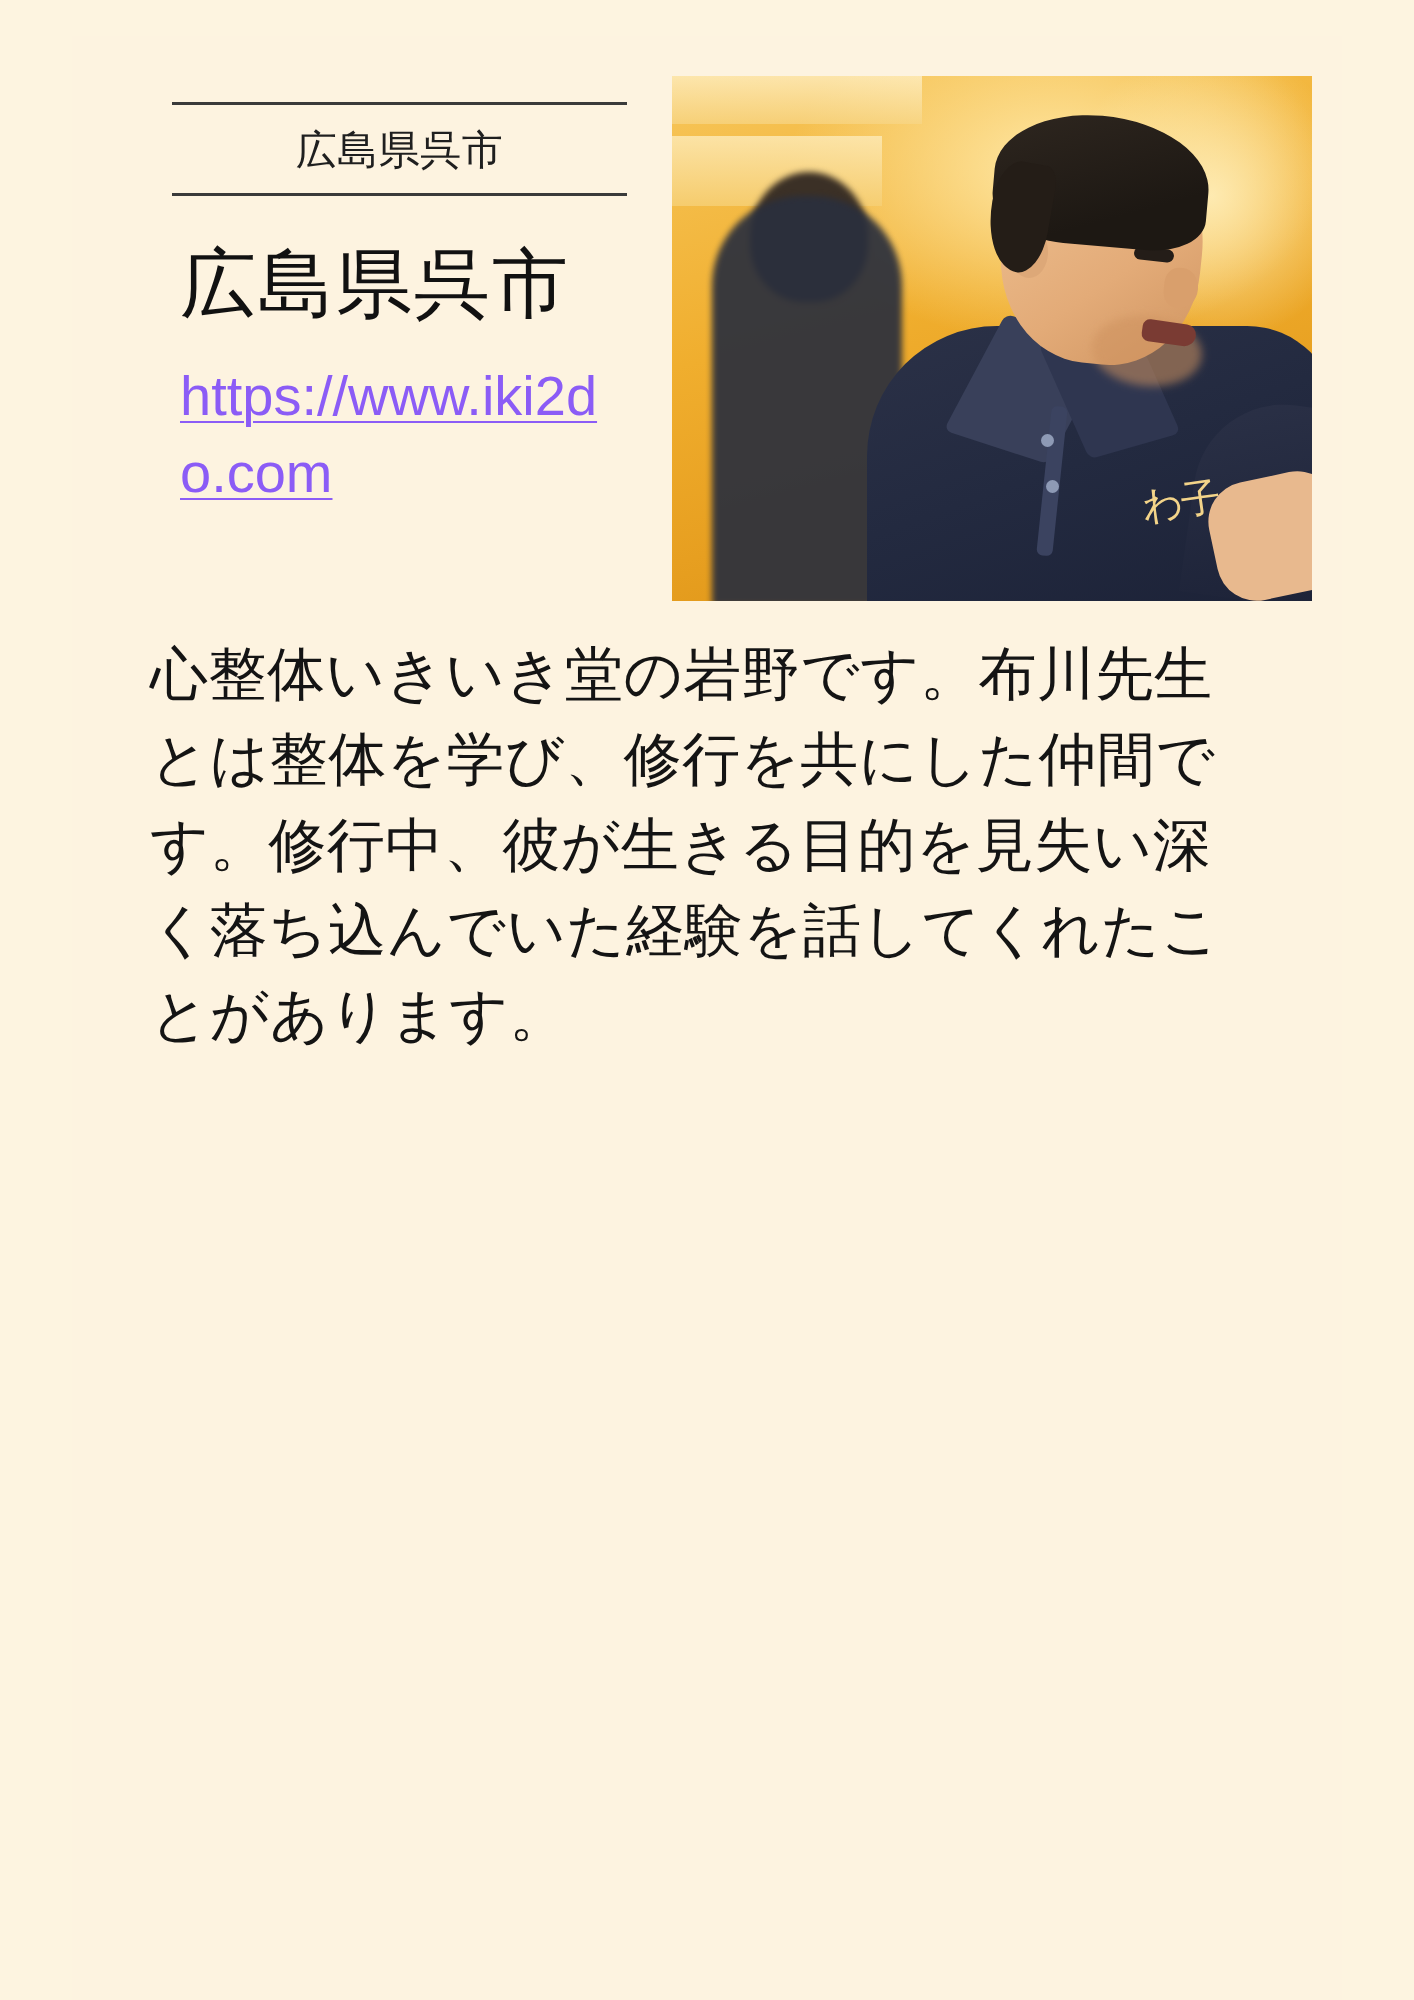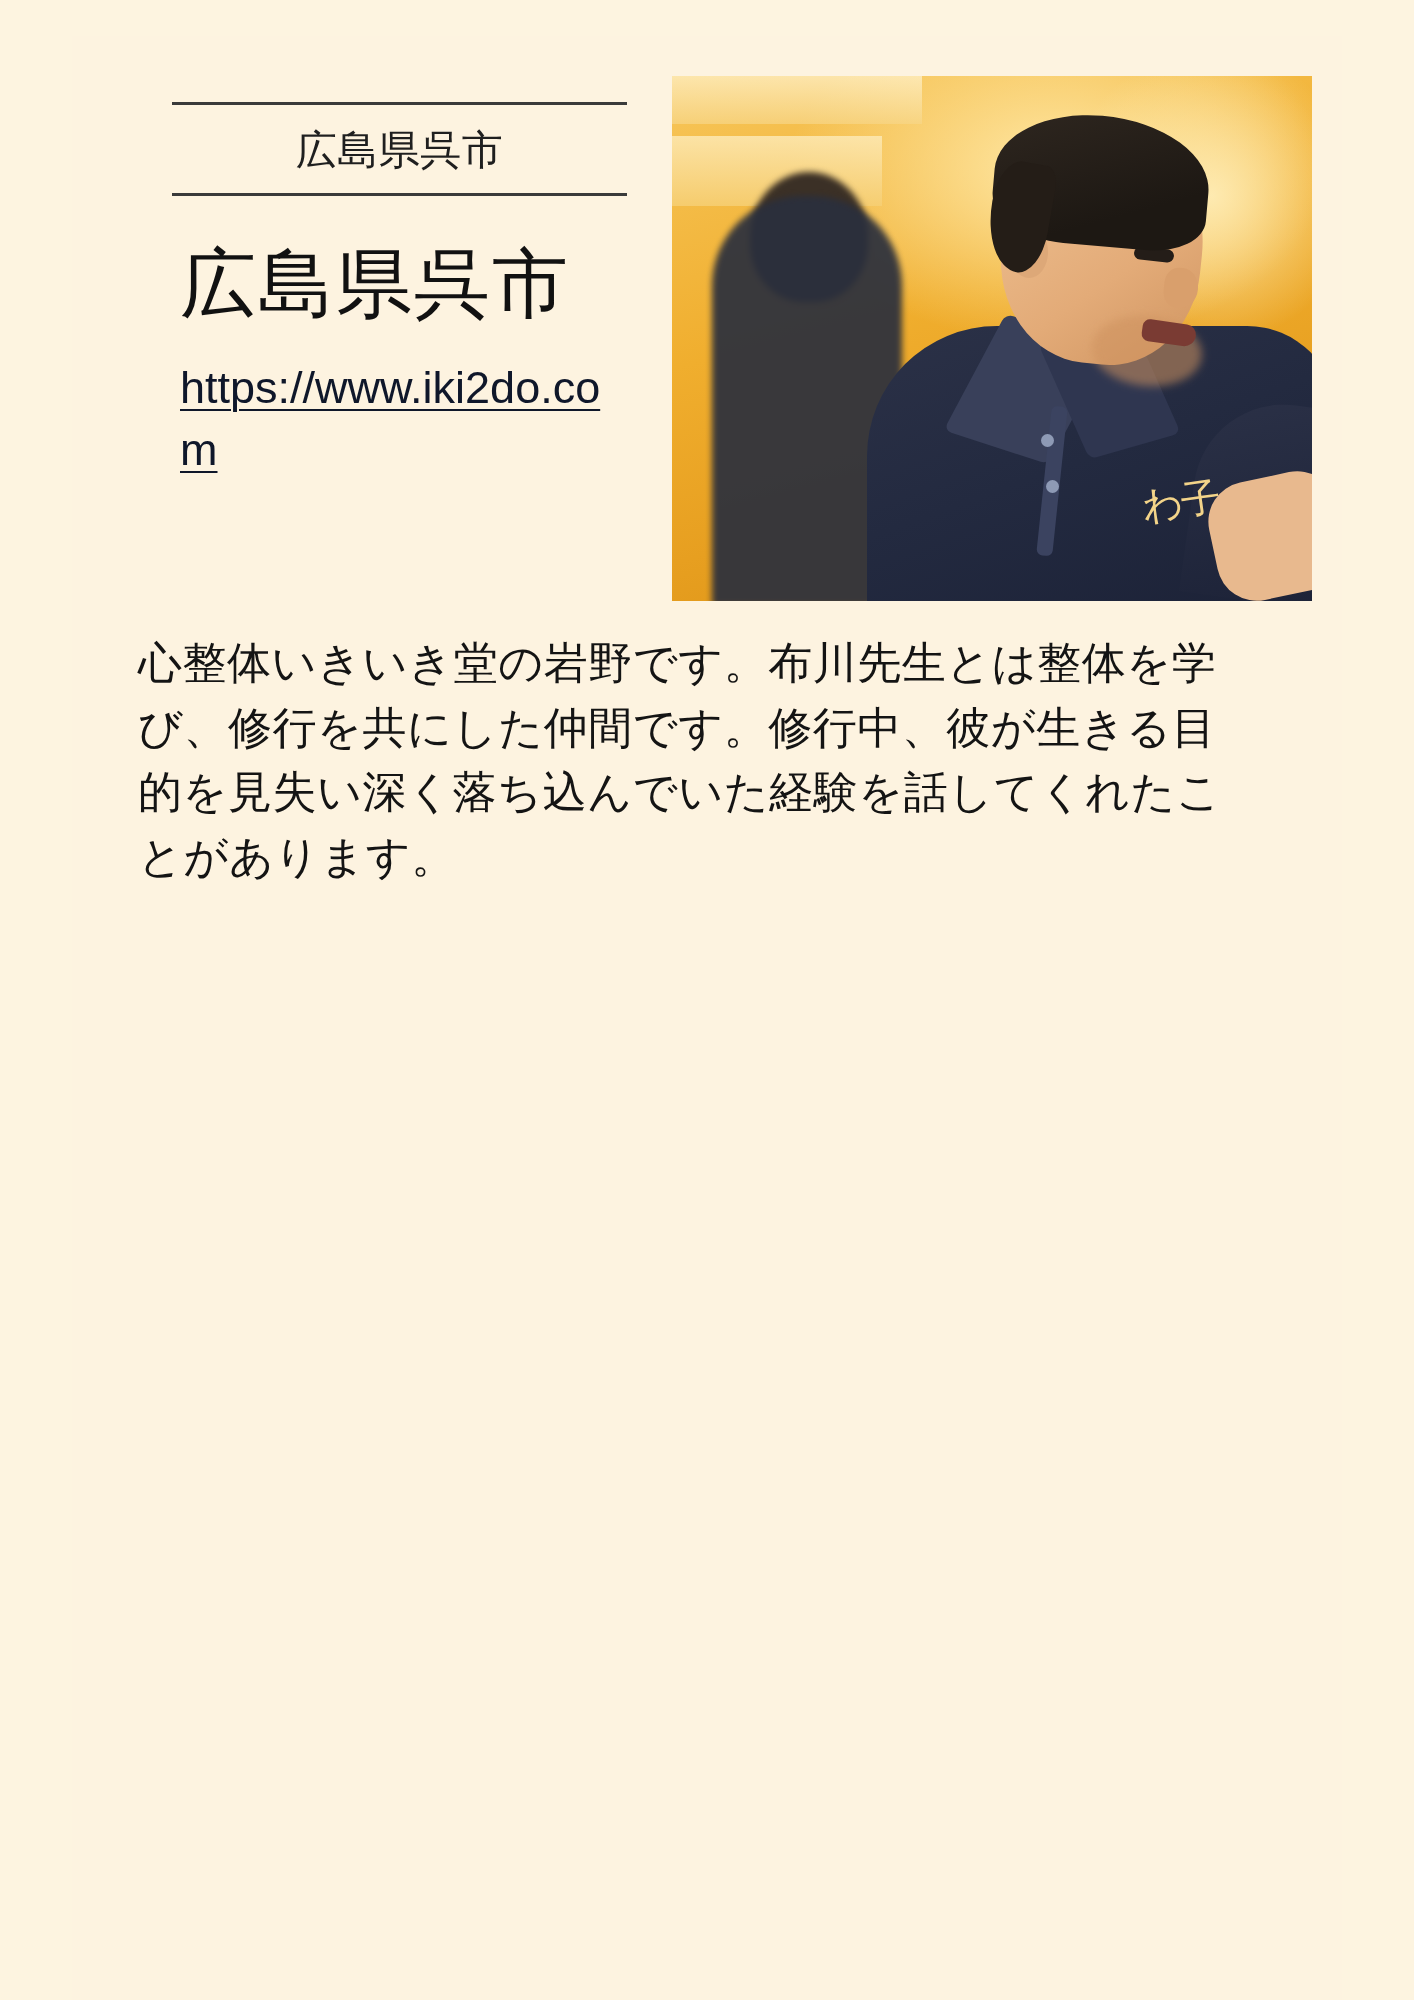--- a/index.html
+++ b/index.html
@@ -64,24 +64,24 @@
     display: block;
   }
   .name {
     font-size: 76px;
     line-height: 1.25;
     letter-spacing: 2px;
     padding: 40px 0 26px 8px;
     color: #111;
   }
   .url {
-    font-size: 45px;
+    font-size: 56px;
     line-height: 1.38;
     padding-left: 8px;
-    color: #0f172a;
+    color: #8b5cf6;
     text-decoration-thickness: 2px;
     text-underline-offset: 6px;
     word-break: break-all;
     display: block;
     max-width: 460px;
   }
 
   .header-right {
     flex: 0 0 auto;
     width: 640px;
@@ -285,25 +285,25 @@
     right: 0; bottom: -40px;
     width: 300px; height: 240px;
     background: radial-gradient(circle, rgba(255,235,170,.6), rgba(255,235,170,0) 70%);
   }
 
   
   .body-text {
     padding: 30px 44px 0 26px;
   }
   .para {
-    font-size: 44px;
+    font-size: 58px;
     line-height: 1.47;
     letter-spacing: 0.5px;
     color: #141414;
-    margin: 0 0 34px 0;
+    margin: 0 0 34px 12px;
   }
   .para:last-child { margin-bottom: 0; }
 </style>
 </head>
 <body>
 
 <div class="page">
   <div class="card">
 
     <div class="header">

